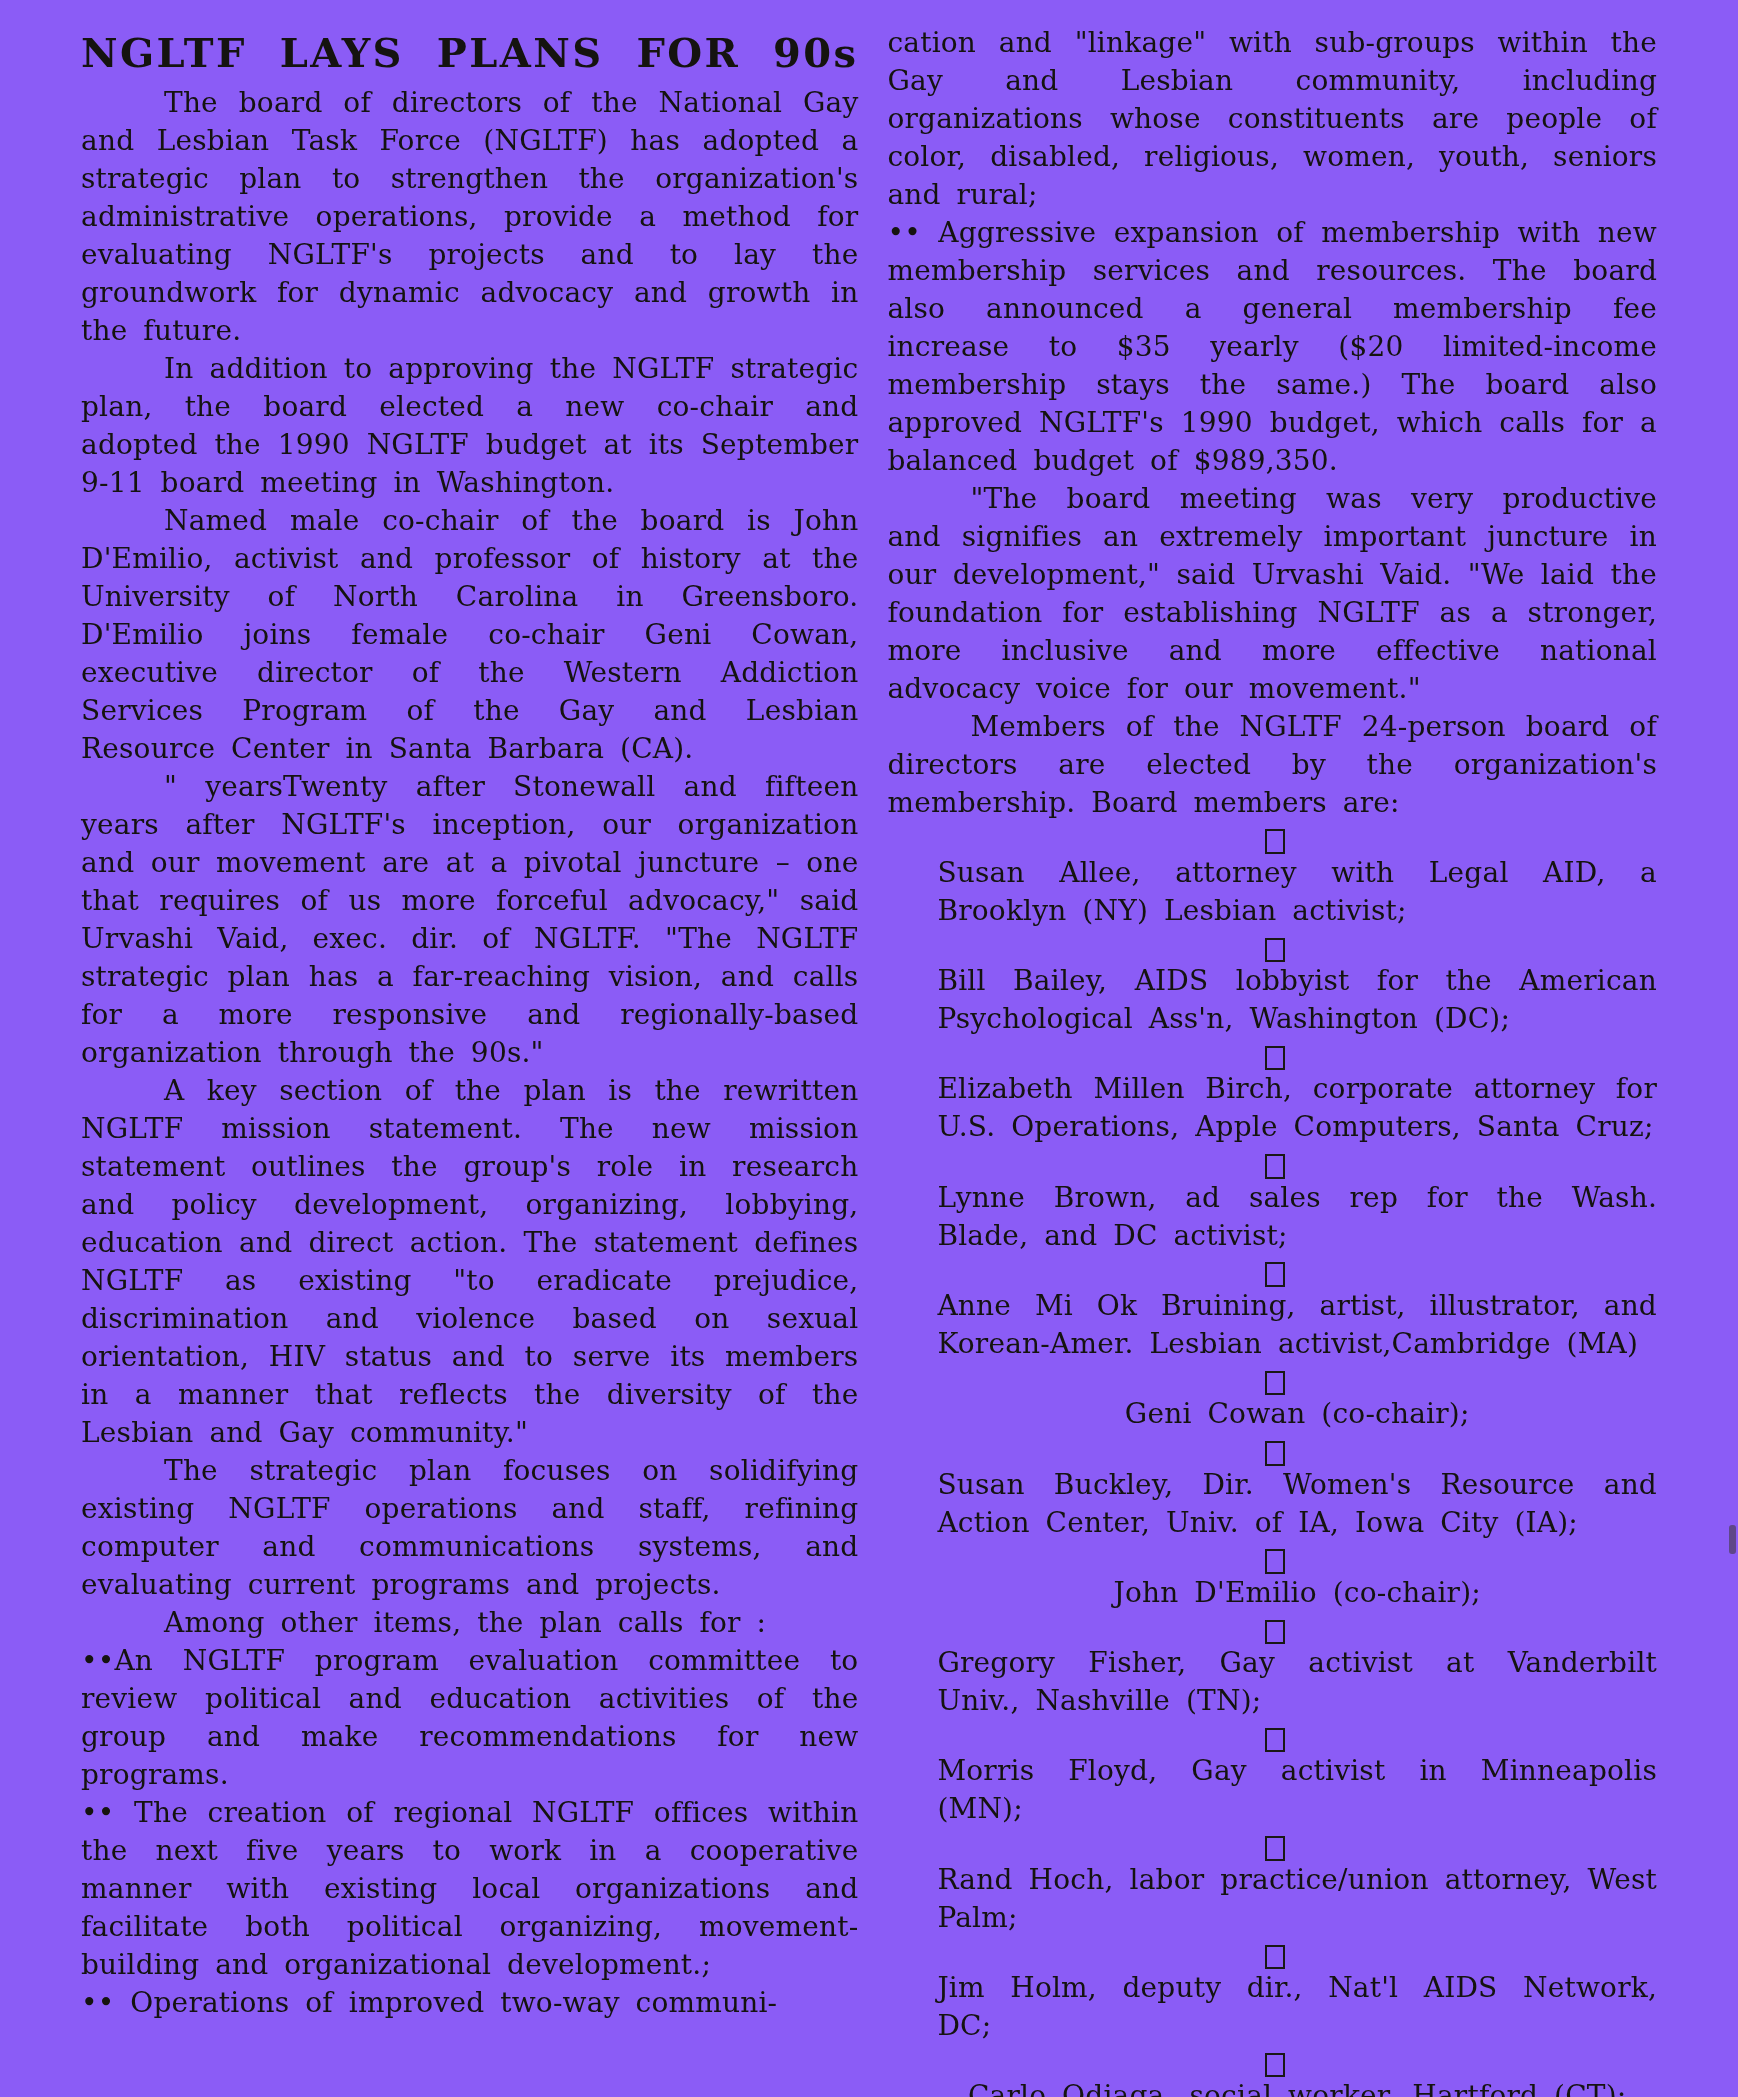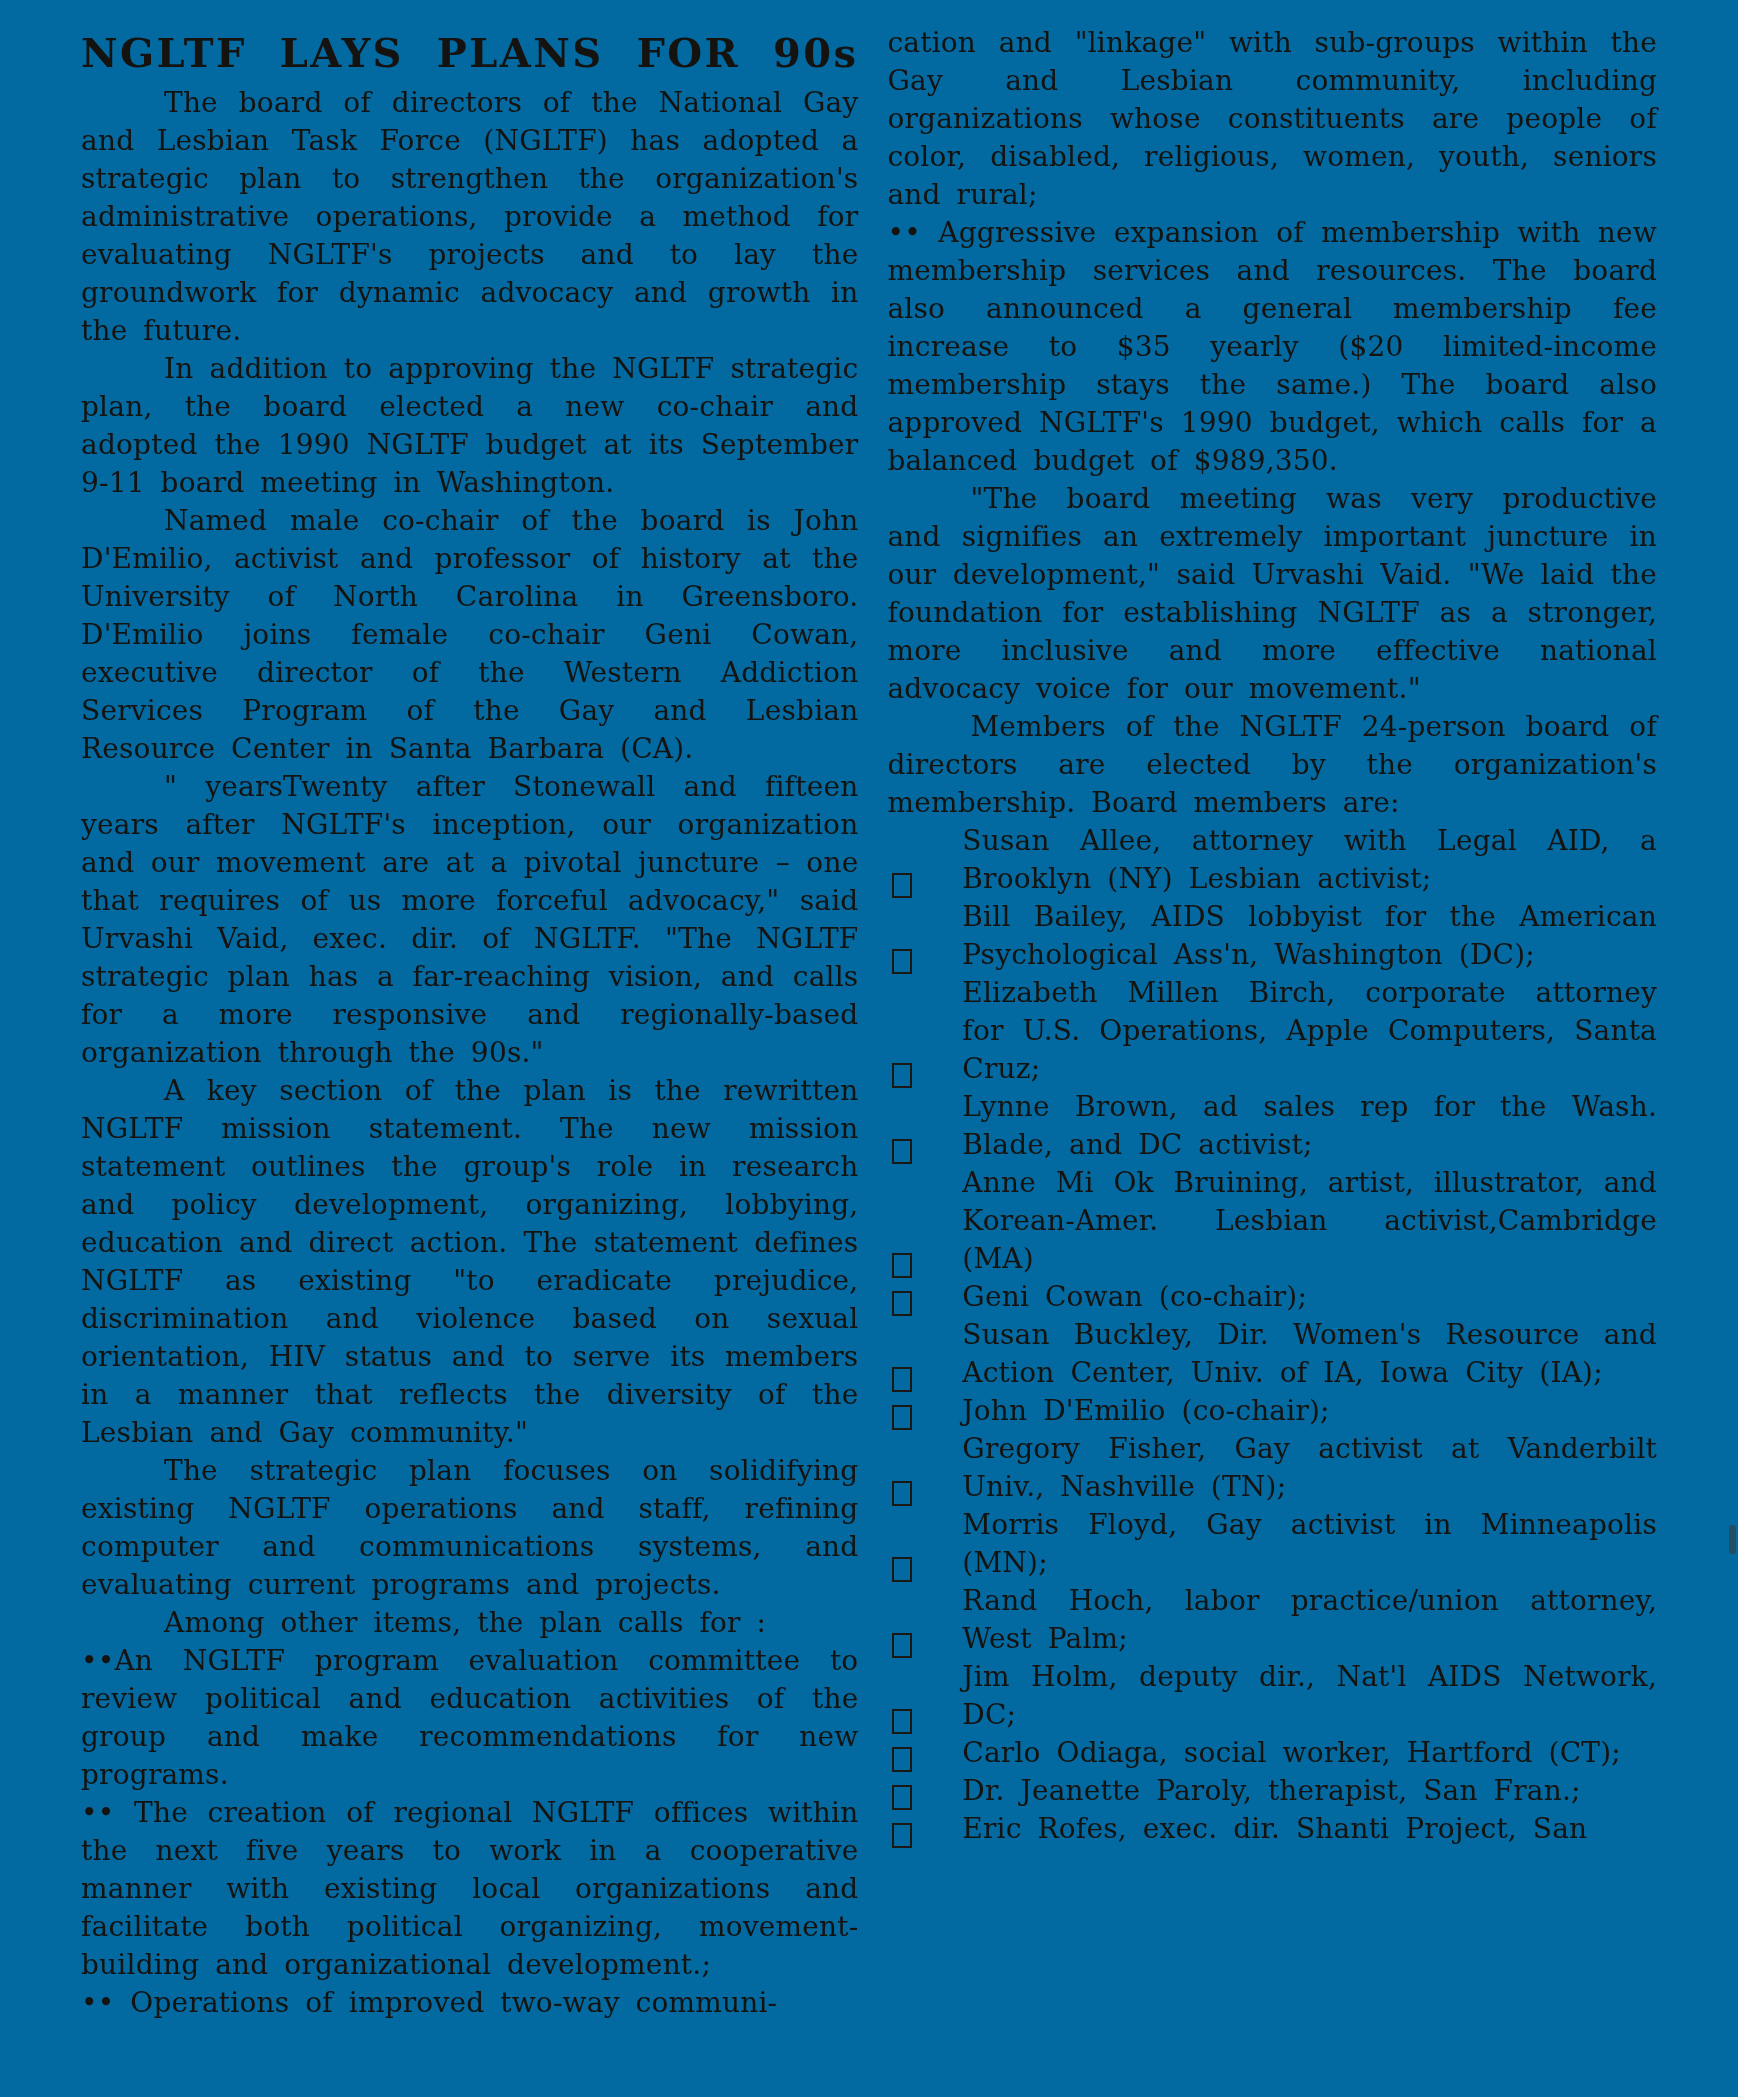--- a/index.html
+++ b/index.html
@@ -6,21 +6,21 @@
     margin: 0;
     padding: 0;
     background: #e9e7e1;
   }
   .page {
     position: relative;
     box-sizing: border-box;
     width: 1739px;
     height: 2097px;
     margin: 0 auto;
-    background: #0369a1;
+    background: #8b5cf6;
     color: #151310;
     font-family: "DejaVu Serif", "Liberation Serif", serif;
     padding: 23.5px 82px 14.7px 81px;
     display: flex;
     gap: 29px;
     overflow: hidden;
   }
   .col {
     flex: 1 1 0;
     font-size: 28px;
@@ -36,21 +36,22 @@
     font-weight: bold;
     letter-spacing: 2.4px;
     word-spacing: 16.6px;
     text-align: left;
     white-space: nowrap;
   }
   p { margin: 0; }
   p.indent { text-indent: 83px; }
   .member {
     display: flex;
-    align-items: flex-end;
+    align-items: center;
+    flex-direction: column;
   }
   .sq {
     flex: 0 0 auto;
     width: 16px;
     height: 20.5px;
     border: 2.4px solid #1a1815;
     margin: 7.8px 0 0 4.9px;
     background: transparent;
   }
   .member .mtext {

